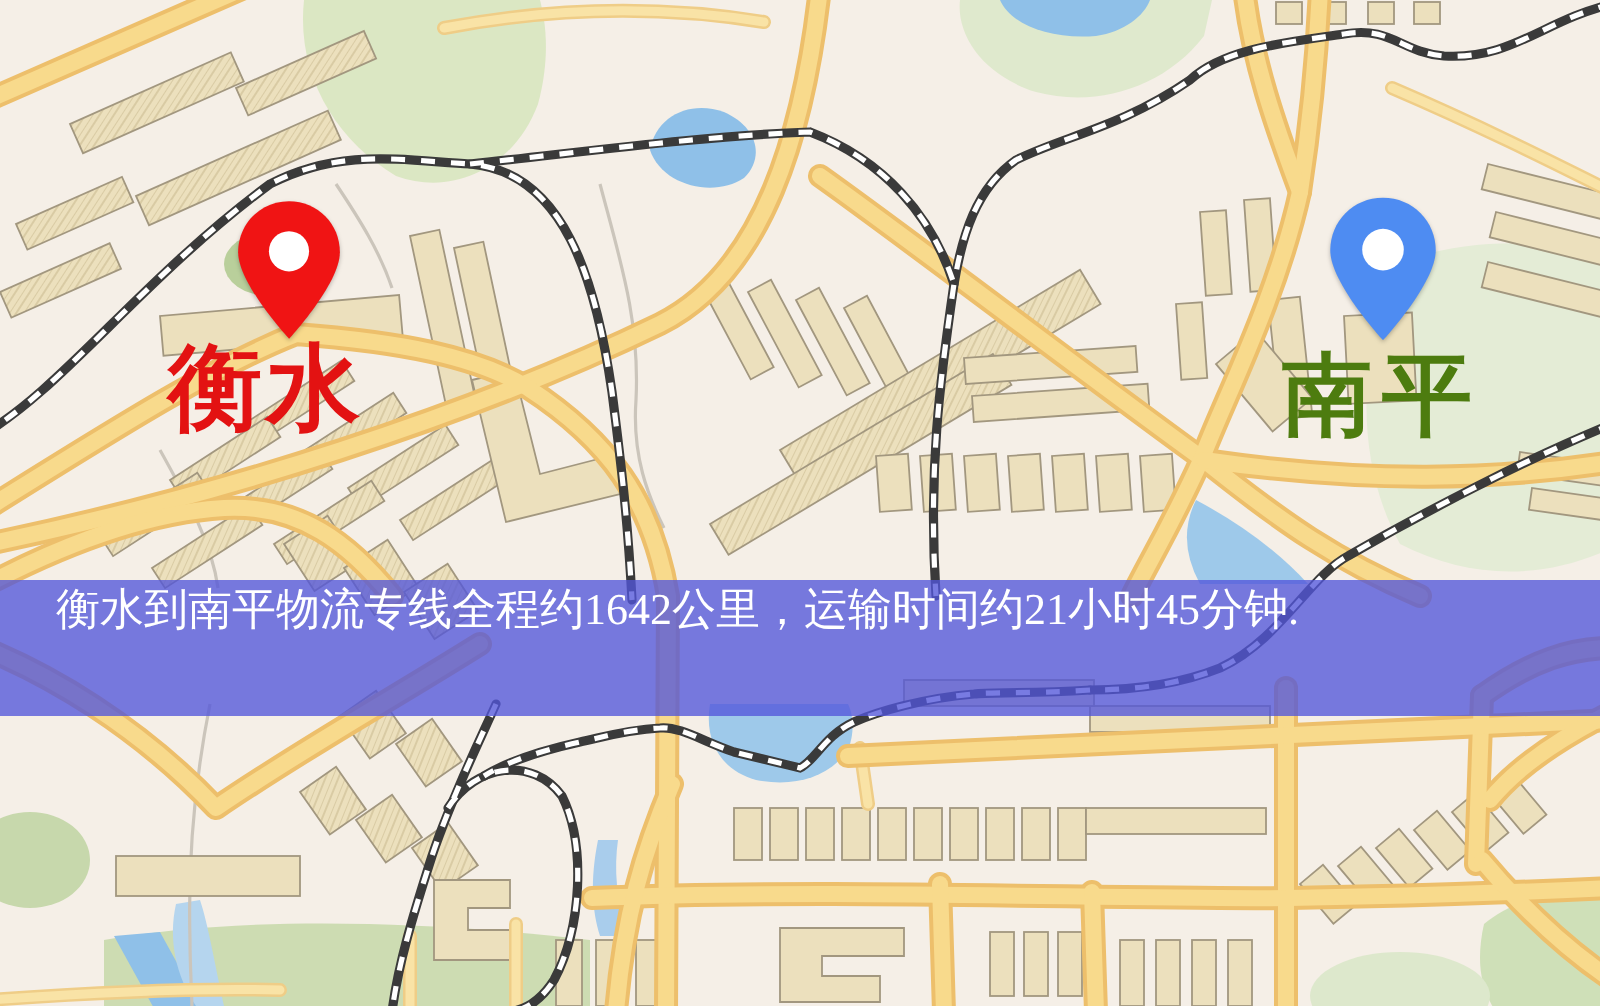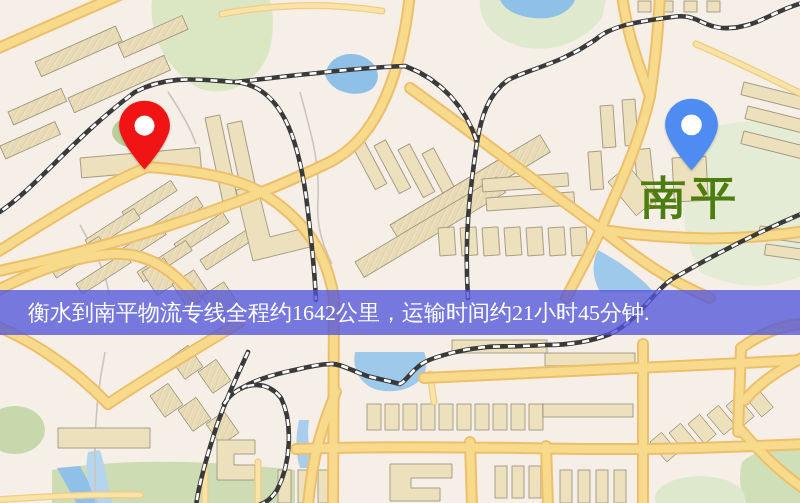--- a/index.html
+++ b/index.html
@@ -33,22 +33,22 @@
   
   .city-label {
     position:absolute; font-family:"Liberation Serif","DejaVu Serif",serif;
     font-weight:bold; white-space:nowrap; line-height:1;
   }
   .city-label.origin { left:84px;  top:172px; font-size:47px; color:#e31212; letter-spacing:2px; }
   .city-label.dest   { left:641px; top:176px; font-size:45px; color:#4d7c0f; letter-spacing:5px; }
 
   
   .banner {
-    position:absolute; left:0; top:290px; width:800px; height:45px;
-    background:rgba(82,86,218,0.78); display:flex; align-items:center;
+    position:absolute; left:0; top:290px; width:800px; height:68px;
+    background:rgba(82,86,218,0.78); display:flex; align-items:flex-start;
   }
   .banner span {
     font-family:"Liberation Serif","DejaVu Serif",serif;
     font-size:22px; color:#ffffff; padding-left:28px; white-space:nowrap;
   }
 </style>
 </head>
 <body>
 
 <div class="stage">
@@ -305,20 +305,21 @@
         <use href="#w5"></use>
       <use href="#w6"></use>
         <use href="#w7"></use>
     </g>
   </svg>
 
   <svg class="pin origin" viewBox="0 0 40 52">
     <path d="M20 1 C9.5 1 1.5 9.3 1.5 19.5 C1.5 31 20 51 20 51 C20 51 38.5 31 38.5 19.5 C38.5 9.3 30.5 1 20 1 Z" fill="#f01414"></path>
     <circle cx="20" cy="19.2" r="7.3" fill="#ffffff"></circle>
   </svg>
+  <div class="city-label origin">衡水</div>
 
   <svg class="pin dest" viewBox="0 0 40 52">
     <path d="M20 1 C9.5 1 1.5 9.3 1.5 19.5 C1.5 31 20 51 20 51 C20 51 38.5 31 38.5 19.5 C38.5 9.3 30.5 1 20 1 Z" fill="#4e8cf2"></path>
     <circle cx="20" cy="19.2" r="7.3" fill="#ffffff"></circle>
   </svg>
   <div class="city-label dest">南平</div>
 
   <div class="banner">
     <span>衡水到南平物流专线全程约1642公里，运输时间约21小时45分钟.</span>
   </div>

